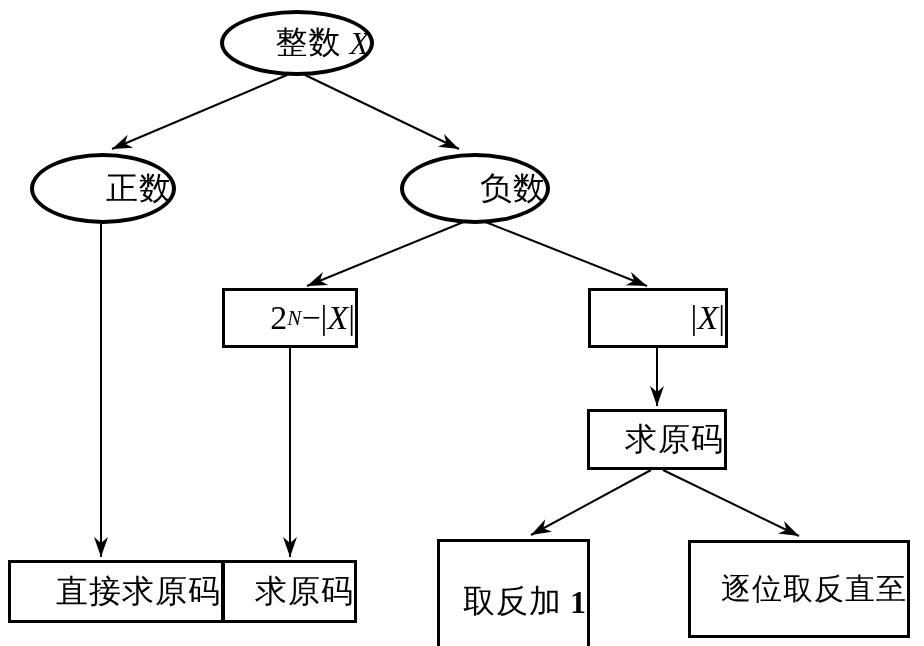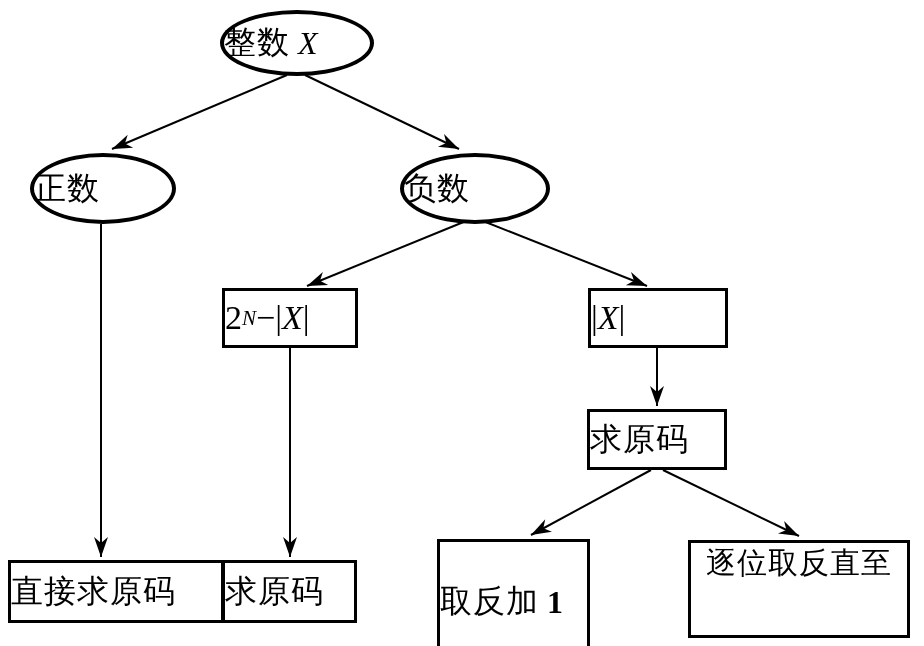--- a/index.html
+++ b/index.html
@@ -9,36 +9,36 @@
     font-family: "Liberation Serif", "DejaVu Serif", serif;
     color: #000;
     overflow: hidden;
   }
   .stage { position: relative; width: 924px; height: 646px; background: #fff; }
   .edges { position: absolute; left: 0; top: 0; width: 924px; height: 646px; }
   .edges line { stroke: #000; stroke-width: 2; }
 
   .node {
     position: absolute;
-    display: flex; align-items: center; justify-content: flex-start;
+    display: flex; align-items: center; justify-content: flex-end;
     background: #fff; text-align: center;
     white-space: nowrap;
   }
   .ellipse { border: 4px solid #000; border-radius: 50%; }
   .rect    { border: 3px solid #000; }
 
   .cjk   { font-size: 32px; letter-spacing: 1px; }
   .math  { font-size: 34px; letter-spacing: 0; }
   .var   { font-style: italic; }
   .ml    { margin-left: 8px; }
   .mr    { margin-right: 8px; }
   .emph  { font-weight: bold; }
   sup.var { font-size: 0.62em; line-height: 0; vertical-align: super; }
 
-  .two-line { flex-direction: column; line-height: 40px; font-size: 30px; }
+  .two-line { flex-direction: row; line-height: 40px; font-size: 30px; }
   .two-line .row { display: block; }
 
   
   #n-root    { left: 220px; top: 10px;  width: 154px; height: 66px; }
   #n-pos     { left: 30px;  top: 153px; width: 146px; height: 71px; }
   #n-neg     { left: 400px; top: 153px; width: 150px; height: 71px; }
   #n-formula { left: 222px; top: 288px; width: 136px; height: 60px; }
   #n-abs     { left: 588px; top: 288px; width: 140px; height: 60px; }
   #n-srcmid  { left: 587px; top: 409px; width: 140px; height: 61px; }
   #n-direct  { left: 8px;   top: 560px; width: 216px; height: 63px; }

